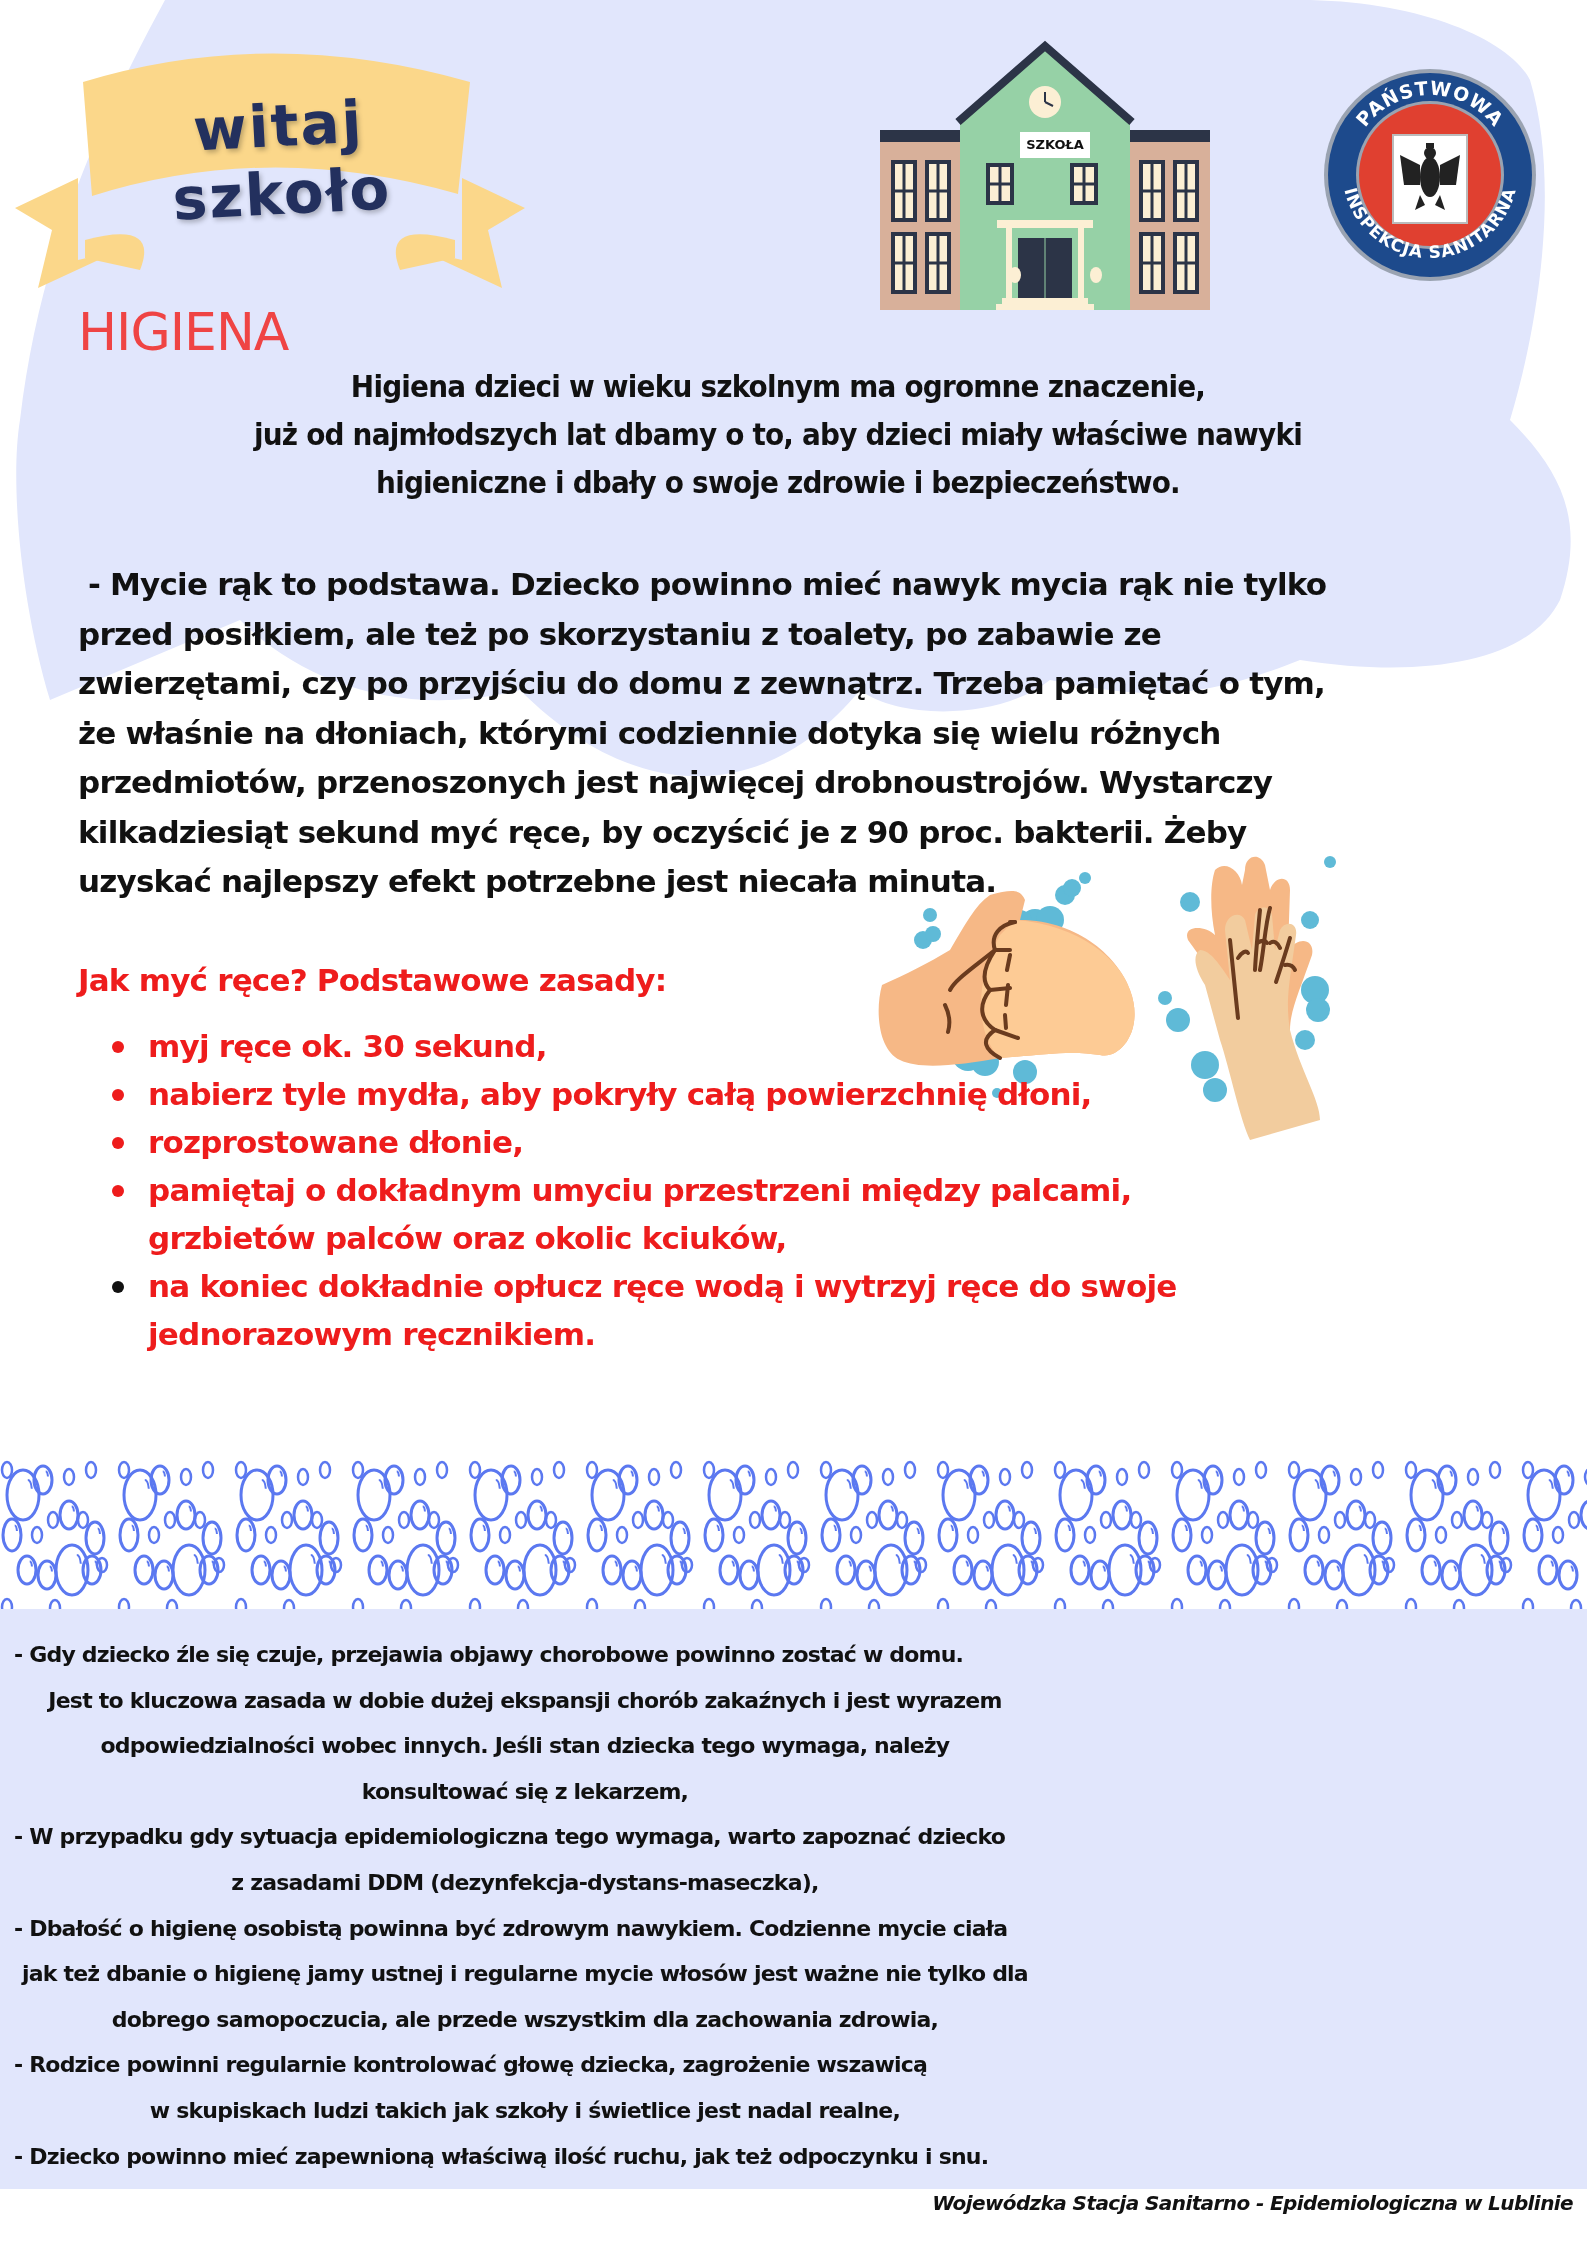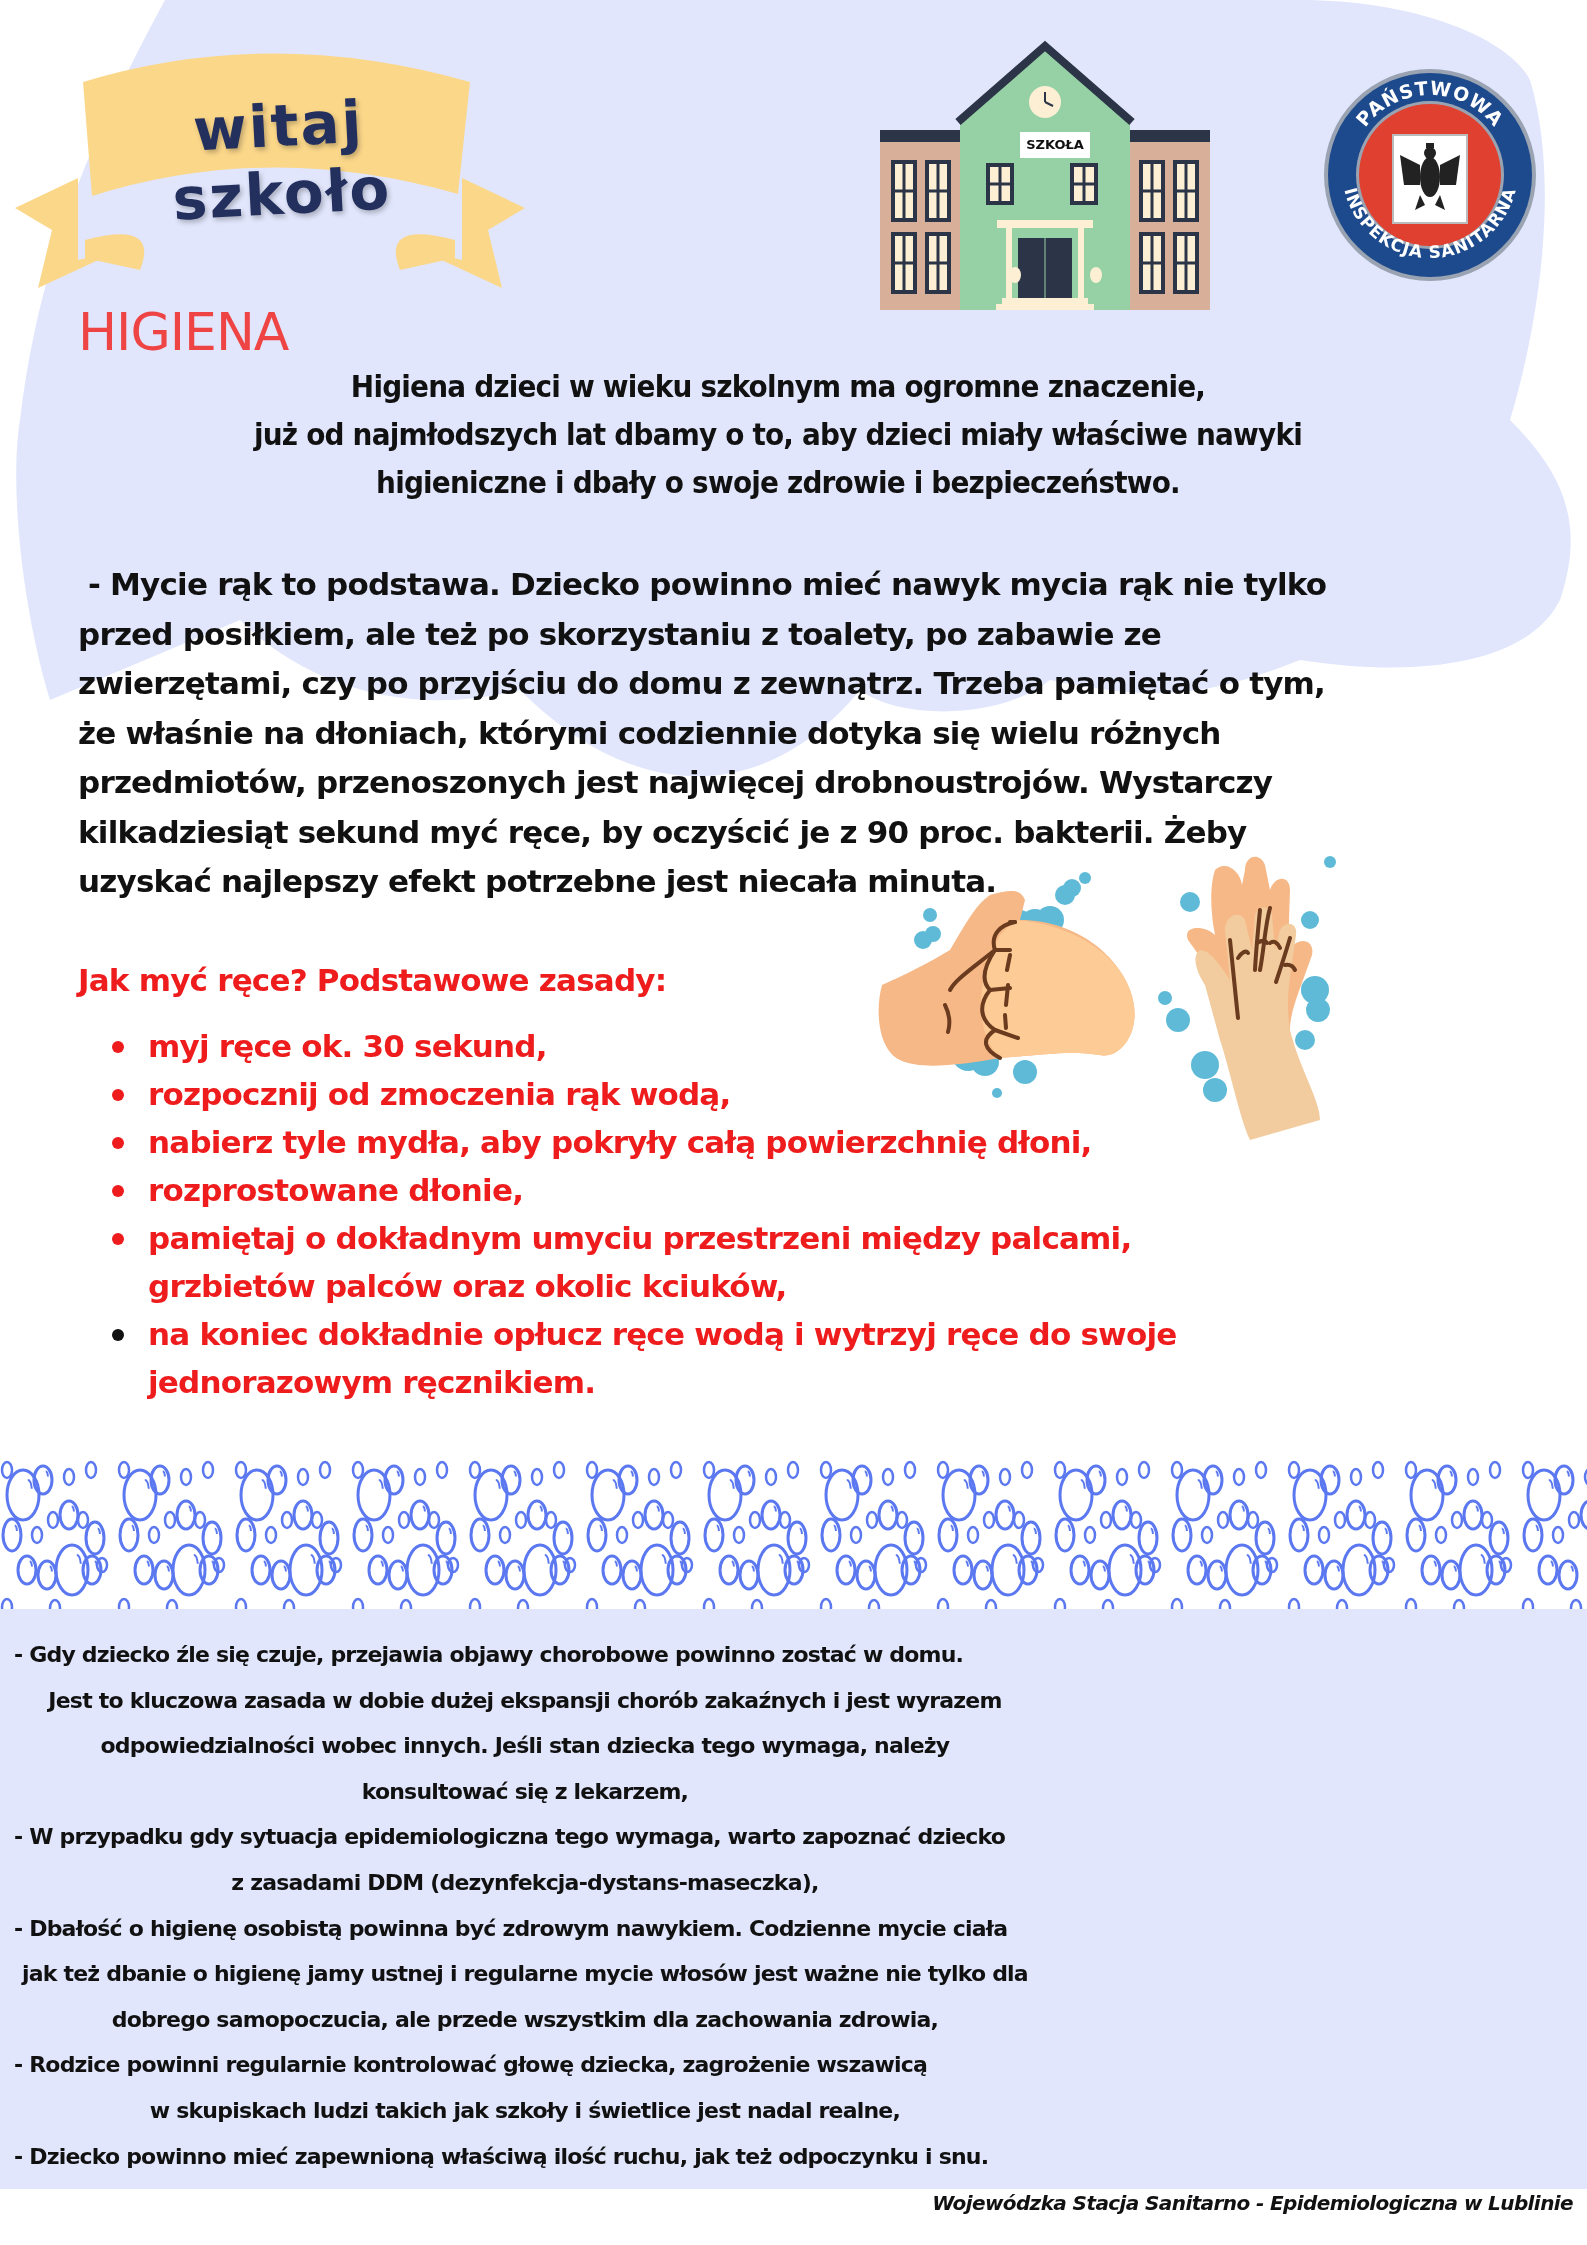--- a/index.html
+++ b/index.html
@@ -242,21 +242,20 @@
       <path d="M410,103 C414,100 418,103 420,108"></path>
       <path d="M425,125 C430,124 433,126 435,130"></path>
     </g>
   </svg>
 </div>
 
 <div class="rules">
   <div class="rules-title">Jak myć ręce? Podstawowe zasady:</div>
   <ul>
     <li><span class="bullet"></span><span>myj ręce ok. 30 sekund,</span></li>
-    <li><span class="bullet"></span><span>rozpocznij od zmoczenia rąk wodą,</span></li>
     <li><span class="bullet"></span><span>nabierz tyle mydła, aby pokryły całą powierzchnię dłoni,</span></li>
     <li><span class="bullet"></span><span class="line2">rozprostowane dłonie,</span></li>
     <li><span class="bullet"></span><span>pamiętaj o dokładnym umyciu przestrzeni między palcami,</span><span class="line2">grzbietów palców oraz okolic kciuków,</span></li>
     <li><span class="bullet black"></span><span>na koniec dokładnie opłucz ręce wodą i wytrzyj ręce do swoje</span><span class="line2">jednorazowym ręcznikiem.</span></li>
   </ul>
 </div>
 
 <svg class="bubbles" id="bubbles" width="1587" height="170" viewBox="0 0 1587 170">
     <ellipse cx="7" cy="30" rx="5" ry="8" fill="none" stroke="#5b78f0" stroke-width="2.5"></ellipse>
     <ellipse cx="23" cy="55" rx="16" ry="25" fill="none" stroke="#5b78f0" stroke-width="3"></ellipse>

